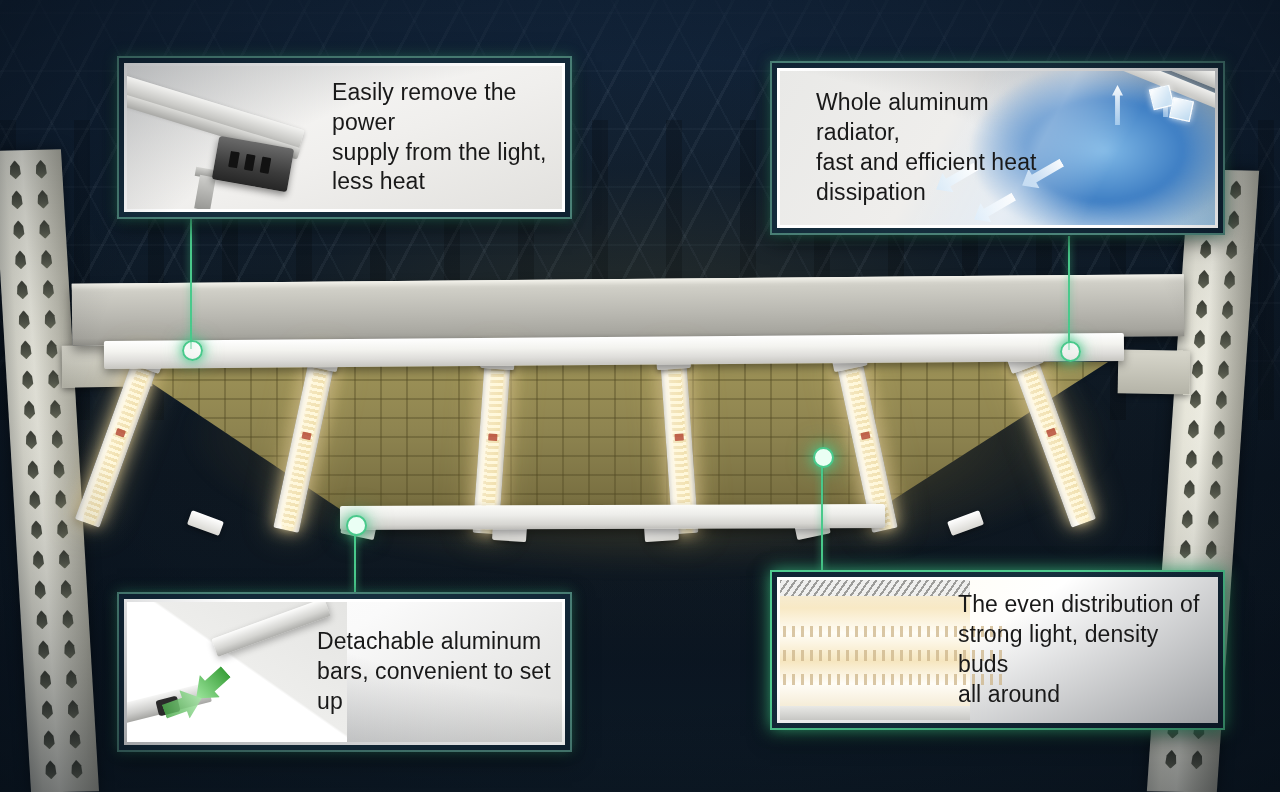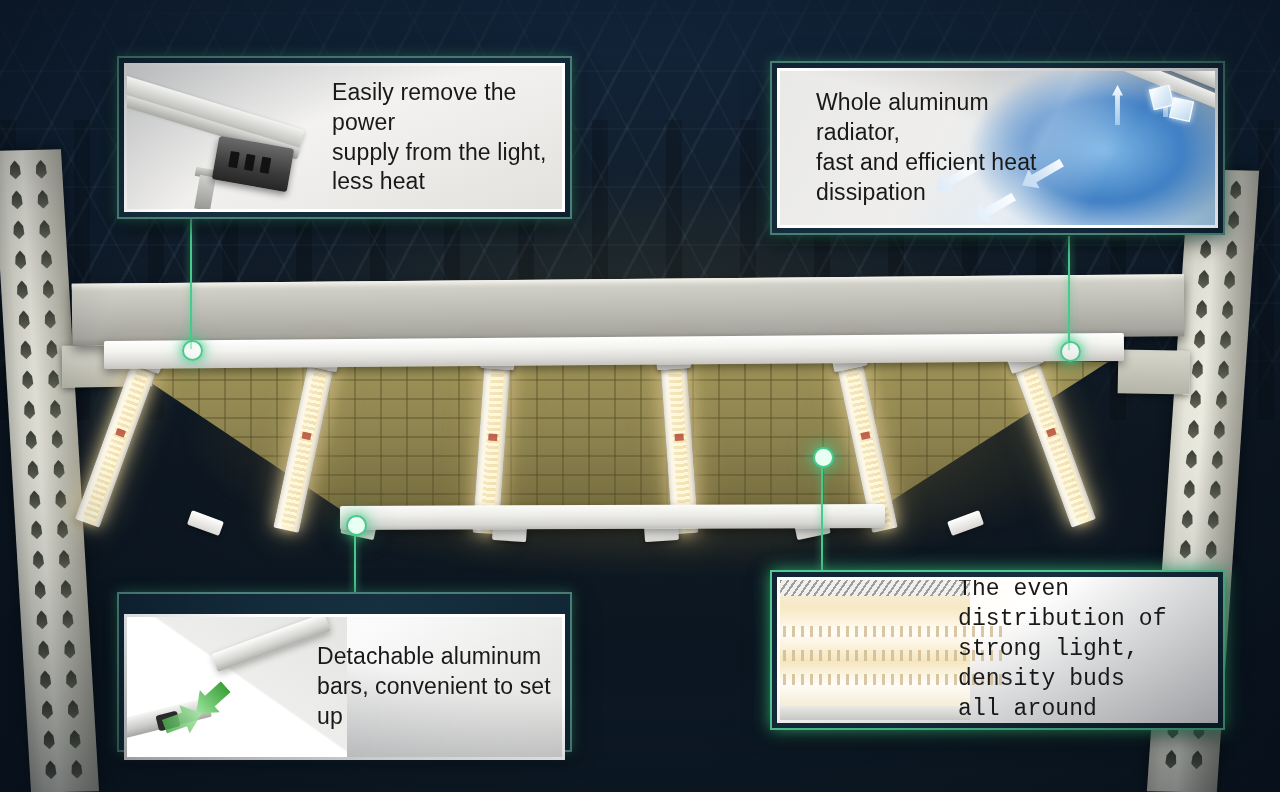--- a/index.html
+++ b/index.html
@@ -199,26 +199,26 @@
   #callout-power .frame{background:linear-gradient(160deg,#fbfbfa 0%,#f0efed 55%,#e2e1de 100%);}
   #callout-power .callout-text{margin-left:205px;}
 
   
   #callout-radiator{left:770px;top:61px;width:455px;height:174px;}
   #callout-radiator .frame{background:linear-gradient(120deg,#e9e9e7 0%,#efeeec 38%,#d8e3ee 60%,#b9d2e8 82%,#9ec6e4 100%);}
   #callout-radiator .callout-text{margin-left:36px;max-width:250px;}
 
   
   #callout-bars{left:117px;top:592px;width:455px;height:160px;}
-  #callout-bars .frame{background:linear-gradient(145deg,#ffffff 0%,#fafafa 42%,#ebebea 72%,#dededc 100%);margin-top:15px;}
+  #callout-bars .frame{background:linear-gradient(145deg,#ffffff 0%,#fafafa 42%,#ebebea 72%,#dededc 100%);}
   #callout-bars .callout-text{margin-left:190px;max-width:250px;}
 
   
   #callout-even{left:770px;top:570px;width:455px;height:160px;}
-  #callout-even .frame{background:linear-gradient(120deg,#fdf8ec 0%,#fffdf6 30%,#ffffff 55%,#ffffff 100%);font-family:Liberation Mono, monospace;}
+  #callout-even .frame{background:linear-gradient(120deg,#fdf8ec 0%,#fffdf6 30%,#ffffff 55%,#ffffff 100%);}
   #callout-even .callout-text{margin-left:178px;max-width:260px;}
   #callout-even{border-color:rgba(90,230,160,.85);box-shadow:0 0 16px rgba(70,220,150,.75),0 6px 20px rgba(0,0,0,.6);}
 
   
   .thumb{position:absolute;z-index:1;}
   
   #thumb-power{left:0;top:10px;width:205px;height:142px;}
   #thumb-power .ps-bar{
     position:absolute;left:-12px;top:26px;width:190px;height:26px;
     background:linear-gradient(180deg,#f2f2f0,#c9c9c6 55%,#9d9d9a);

